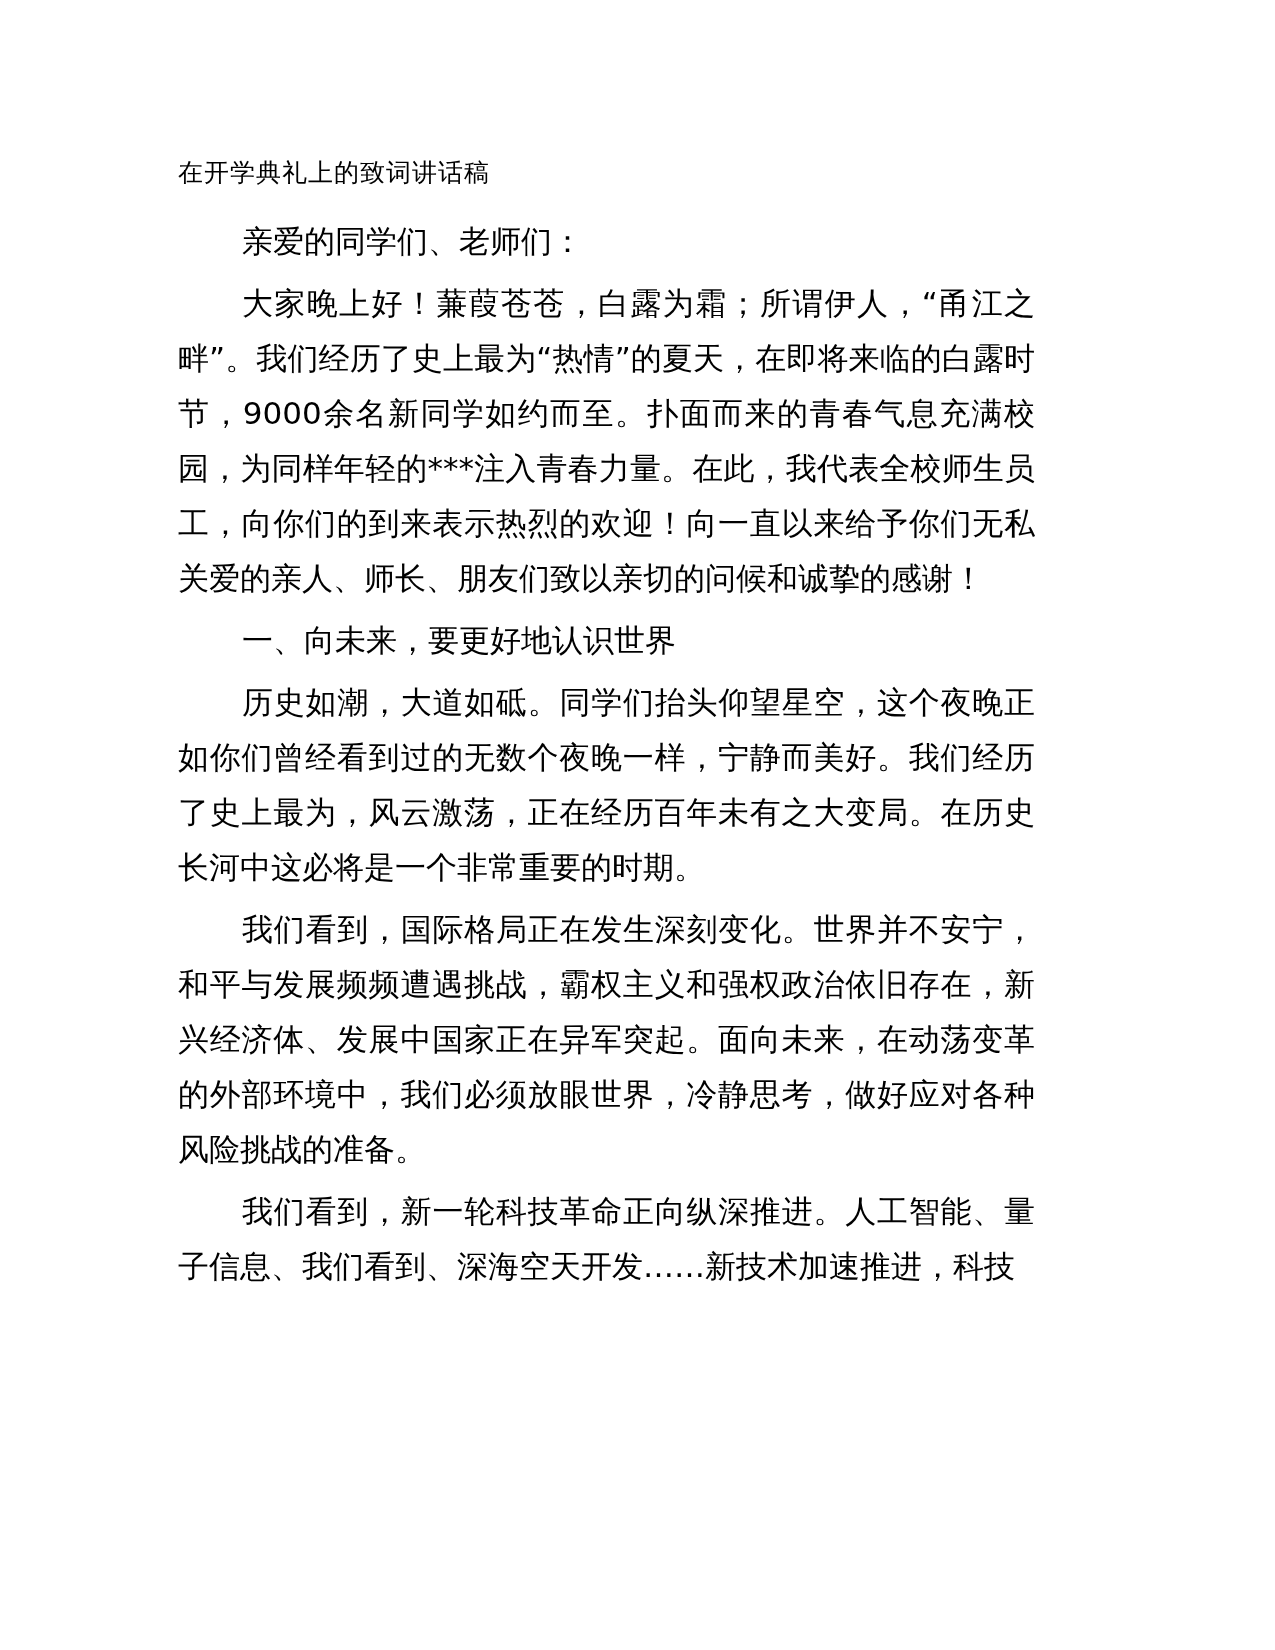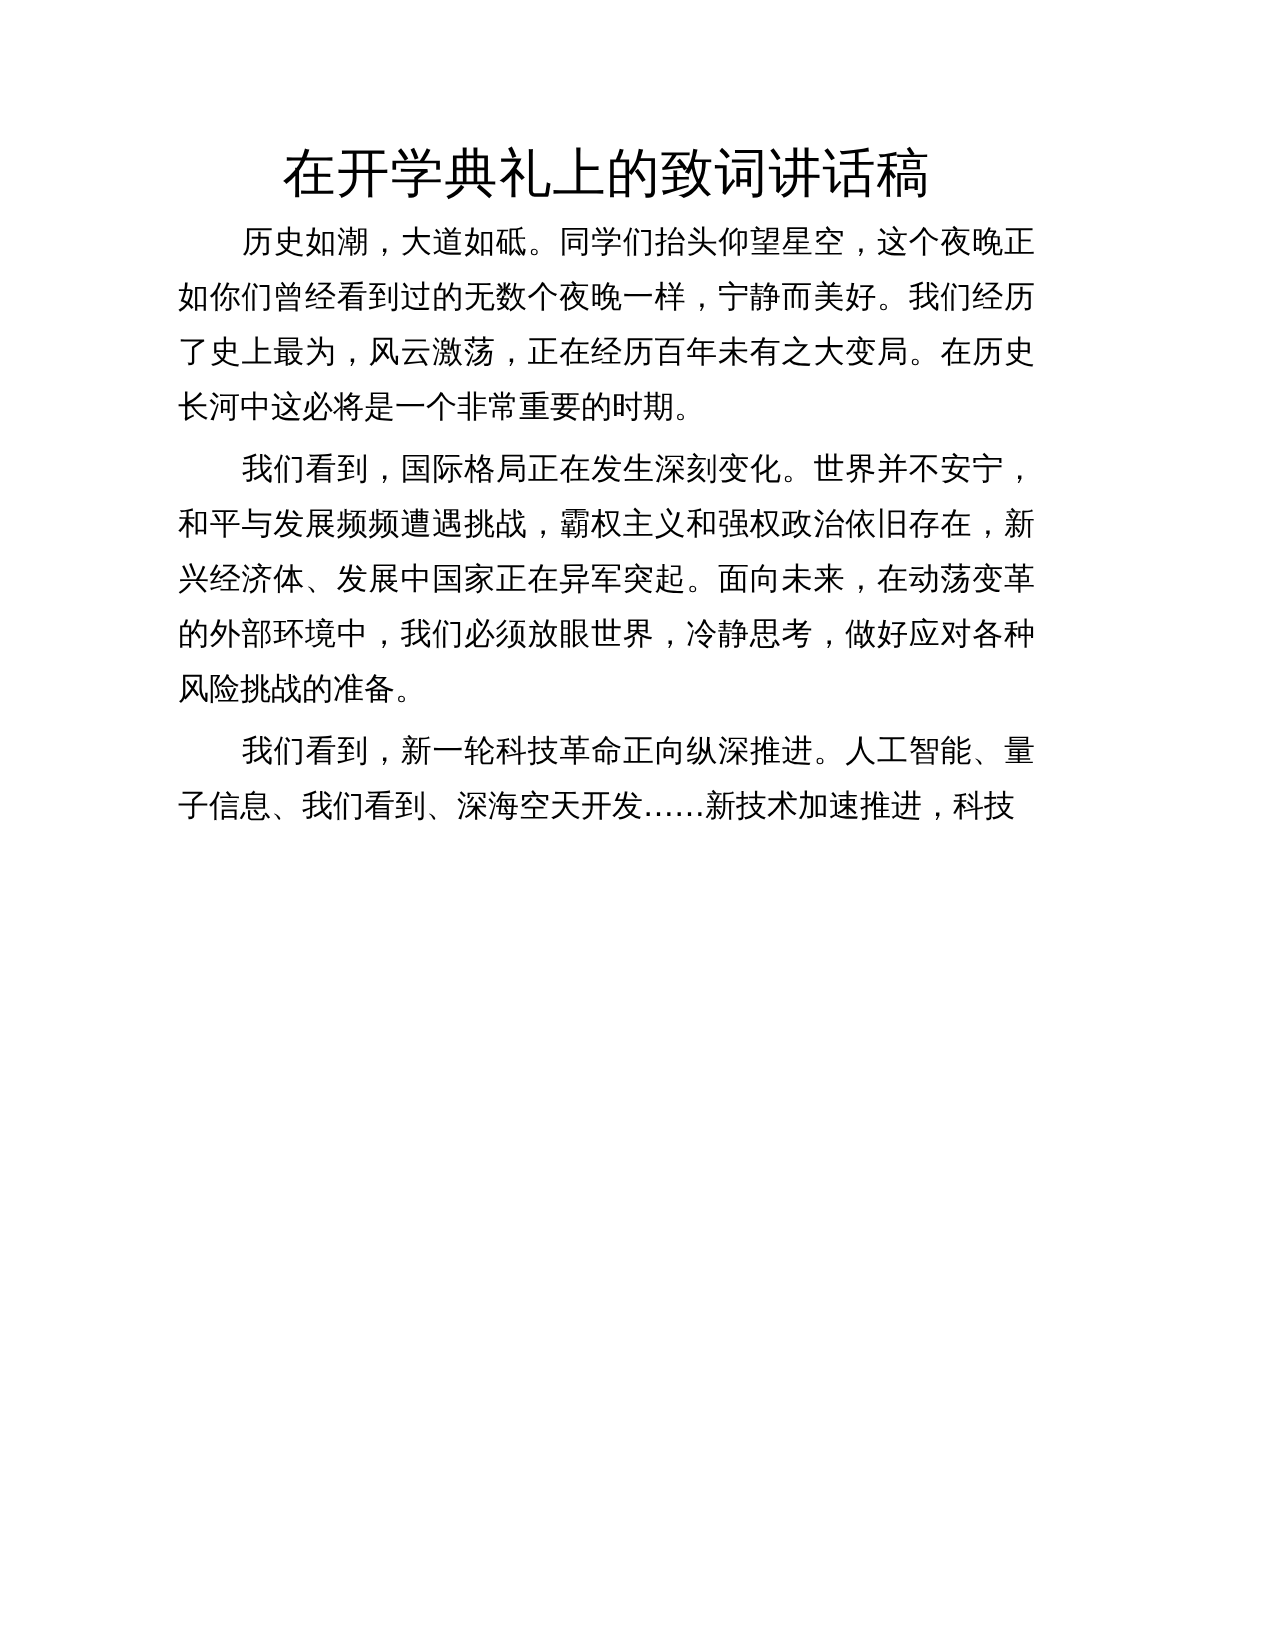--- a/index.html
+++ b/index.html
@@ -19,22 +19,22 @@
       position: absolute;
       left: 178px;
       top: 0;
       width: 857px;
     }
     .title {
       position: absolute;
       left: 0;
       top: 145px;
       width: 857px;
-      text-align: center;
-      font-size: 53px;
+      text-align: left;
+      font-size: 25px;
       line-height: 56px;
       letter-spacing: 1px;
       margin: 0;
       font-weight: normal;
     }
     .body-text {
       position: absolute;
       left: 0;
       top: 214px;
       width: 857px;
@@ -53,17 +53,20 @@
       text-indent: 64px;
     }
   </style>
 </head>
 <body>
 
 <div class="page">
   <h1 class="title">在开学典礼上的致词讲话稿</h1>
 
   <div class="body-text">
+    <p class="para">亲爱的同学们、老师们：</p>
+    <p class="para">大家晚上好！蒹葭苍苍，白露为霜；所谓伊人，“甬江之畔”。我们经历了史上最为“热情”的夏天，在即将来临的白露时节，9000余名新同学如约而至。扑面而来的青春气息充满校园，为同样年轻的***注入青春力量。在此，我代表全校师生员工，向你们的到来表示热烈的欢迎！向一直以来给予你们无私关爱的亲人、师长、朋友们致以亲切的问候和诚挚的感谢！</p>
+    <p class="para heading">一、向未来，要更好地认识世界</p>
     <p class="para">历史如潮，大道如砥。同学们抬头仰望星空，这个夜晚正如你们曾经看到过的无数个夜晚一样，宁静而美好。我们经历了史上最为，风云激荡，正在经历百年未有之大变局。在历史长河中这必将是一个非常重要的时期。</p>
     <p class="para">我们看到，国际格局正在发生深刻变化。世界并不安宁，和平与发展频频遭遇挑战，霸权主义和强权政治依旧存在，新兴经济体、发展中国家正在异军突起。面向未来，在动荡变革的外部环境中，我们必须放眼世界，冷静思考，做好应对各种风险挑战的准备。</p>
     <p class="para">我们看到，新一轮科技革命正向纵深推进。人工智能、量子信息、我们看到、深海空天开发……新技术加速推进，科技</p>
   </div>
 </div>
 
 </body></html>

